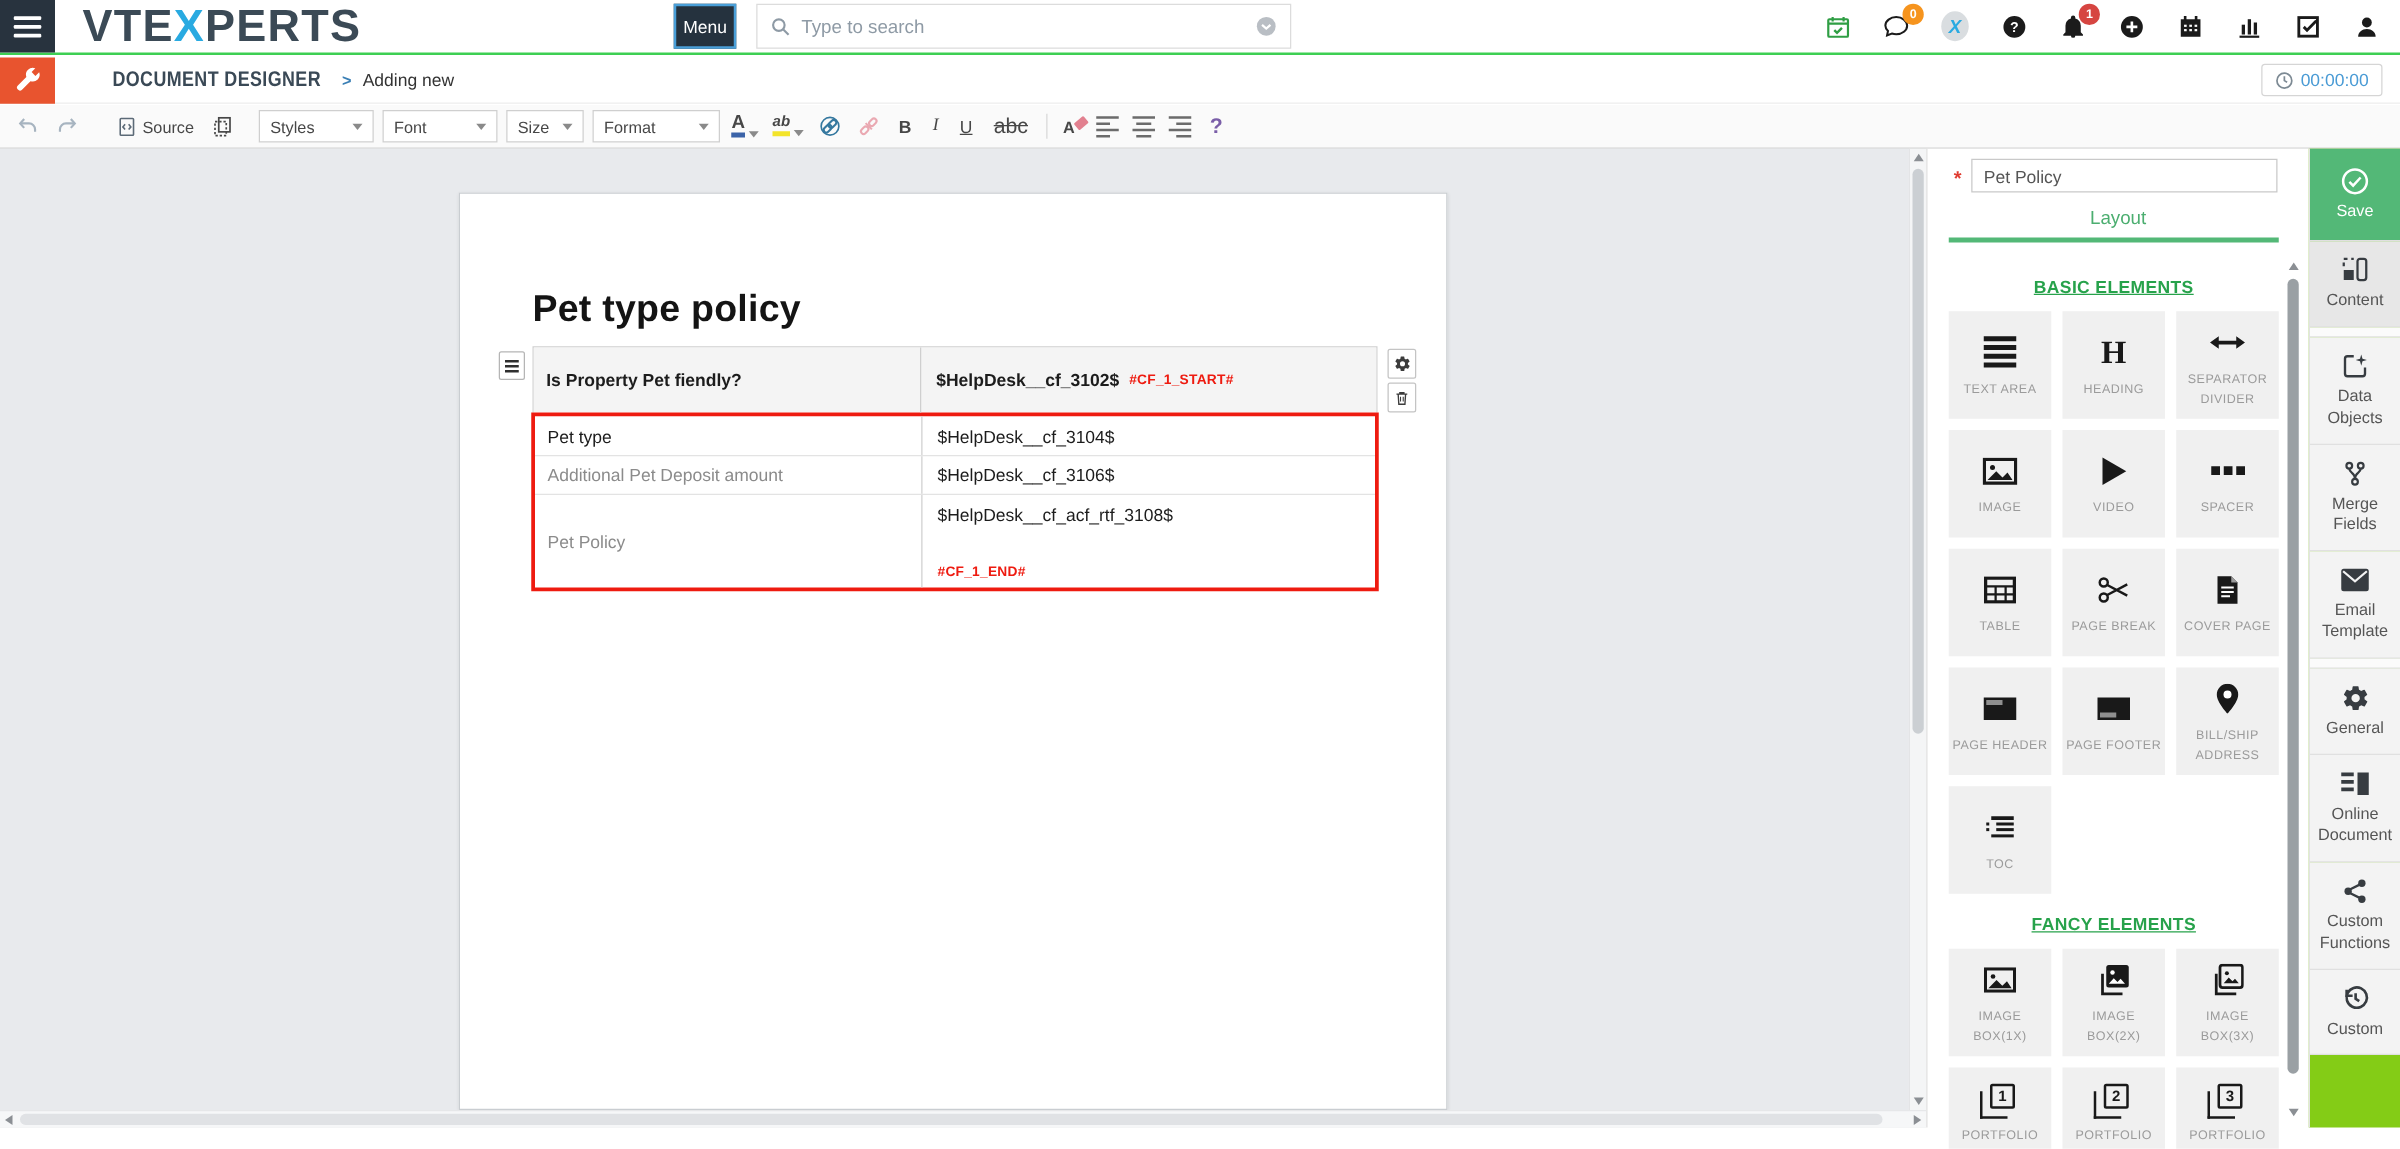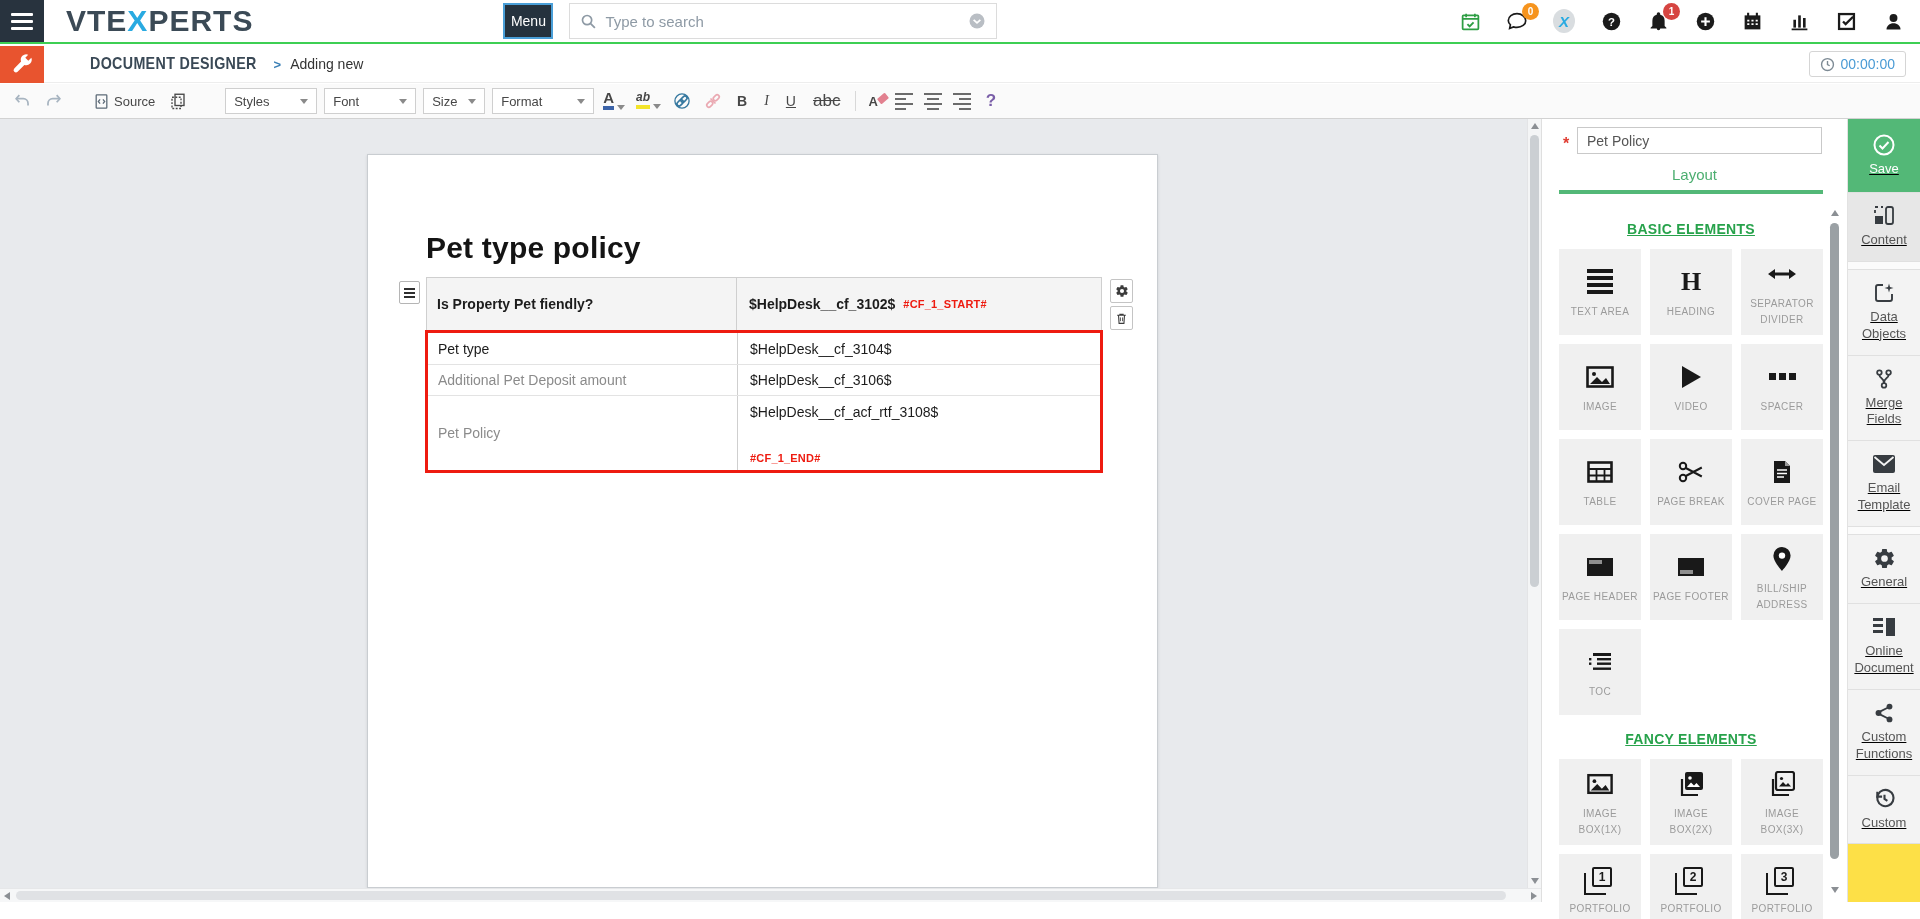--- a/index.html
+++ b/index.html
@@ -6,21 +6,21 @@
   html,body { width:1920px; height:919px; overflow:hidden; background:#fff;
     font-family:"Liberation Sans", sans-serif; }
   .app { position:relative; width:1920px; height:919px; background:#fff; }
 
   
   .topbar { position:absolute; left:0; top:0; width:1920px; height:44px; background:#fff;
     border-bottom:2px solid #3ecf53; display:flex; align-items:center; }
   .hamburger { width:44px; height:42px; background:#28333e; display:flex; flex-direction:column;
     justify-content:center; align-items:center; gap:4px; cursor:pointer; flex:0 0 auto; }
   .hamburger i { display:block; width:22px; height:3px; background:#fff; border-radius:1px; }
-  .logo { margin-left:22px; font-size:30px; font-weight:700; letter-spacing:1px; color:#3b4a56; flex:0 0 auto; }
+  .logo { margin-left:22px; font-size:36px; font-weight:700; letter-spacing:1px; color:#3b4a56; flex:0 0 auto; }
   .logo .x { color:#29aae1; }
   .menu-btn { margin-left:250px; width:50px; height:36px; background:#25323e; color:#fff;
     border:2px solid #4a9fd8; font-size:14px; font-family:inherit; cursor:pointer; flex:0 0 auto; }
   .search { margin-left:16px; width:428px; height:36px; border:1px solid #dcdcdc; background:#fff;
     display:flex; align-items:center; padding:0 10px; flex:0 0 auto; }
   .search input { border:none; outline:none; flex:1; font-size:15px; color:#444; margin-left:8px;
     font-family:inherit; background:transparent; }
   .search input::placeholder { color:#8e9aa5; }
   .top-icons { margin-left:auto; display:flex; align-items:center; gap:25px; padding-right:16px; }
   .tbi { position:relative; width:22px; height:22px; display:flex; align-items:center; justify-content:center;
@@ -49,21 +49,21 @@
 
   
   .toolbar { position:absolute; left:0; top:84px; width:1920px; height:35px; background:#fafafa;
     border-bottom:1px solid #d2d2d2; display:flex; align-items:center; padding:0 10px; gap:7px; }
   .tb-ico { width:24px; height:24px; display:flex; align-items:center; justify-content:center;
     color:#5c6a77; cursor:pointer; }
   .tb-ico.dim { color:#a7b4c0; }
   .tb-src { display:flex; align-items:center; gap:4px; color:#474747; font-size:13px; cursor:pointer; padding:0 4px; }
   .tb-select { height:26px; background:#fff; border:1px solid #cfcfcf; display:flex; align-items:center;
     padding:0 8px; font-size:13px; color:#474747; cursor:pointer; justify-content:space-between; }
-  .w-styles { width:92px; margin-left:28px; } .w-font { width:92px; } .w-size { width:62px; } .w-format { width:102px; }
+  .w-styles { width:92px; margin-left:10px; } .w-font { width:92px; } .w-size { width:62px; } .w-format { width:102px; }
   .caret { width:0; height:0; border-left:4px solid transparent; border-right:4px solid transparent;
     border-top:5px solid #8a8a8a; display:inline-block; }
   .tb-split { display:flex; align-items:flex-end; gap:3px; cursor:pointer; padding:2px 2px 4px; }
   .colA { font-size:15px; font-weight:700; color:#474747; line-height:1;
     border-bottom:4px solid #3b63a8; padding-bottom:1px; }
   .colAb { font-size:12px; font-weight:700; color:#474747; line-height:1;
     border-bottom:4px solid #f3e42a; padding-bottom:2px; font-style:italic; }
   .tb-letter { font-size:14px; color:#474747; cursor:pointer; padding:0 5px; }
   .b { font-weight:800; } .i { font-style:italic; font-family:"Liberation Serif", serif; }
   .u { text-decoration:underline; } .strike { text-decoration:line-through; font-size:17px; }
@@ -167,22 +167,22 @@
   .stacknum { position:relative; width:24px; height:24px; }
   .stacknum .back { position:absolute; left:-4px; bottom:-4px; width:22px; height:22px;
     border-left:2px solid #191919; border-bottom:2px solid #191919; }
   .stacknum .front { position:absolute; right:0; top:0; width:20px; height:20px; border:2px solid #191919;
     border-radius:2px; display:flex; align-items:center; justify-content:center; font-size:12px; font-weight:700; }
   .p-scroll { position:absolute; right:6px; top:88px; bottom:6px; width:12px; }
   .p-thumb { position:absolute; left:1px; width:9px; top:16px; height:636px; background:#9aa0a4; border-radius:5px; }
   .p-arr { position:absolute; left:0; width:12px; height:12px; display:flex; align-items:center; justify-content:center; }
 
   
-  .rail { position:absolute; left:1847px; top:0; width:73px; height:783px; background:#fde047;
-    border-left:1px solid #e2e2e2;text-decoration:underline; }
+  .rail { position:absolute; left:1847px; top:0; width:73px; height:783px; background:#84cc16;
+    border-left:1px solid #e2e2e2; }
   .rail-item { padding:10px 3px 12px; text-align:center; border-bottom:1px solid #e0e0e0;
     background:#f3f3f3; color:#555; font-size:13px; line-height:1.3; cursor:pointer; }
   .rail-item .ric { height:26px; display:flex; align-items:center; justify-content:center;
     color:#373c41; margin-bottom:3px; }
   .ri-save { background:#53b877; color:#fff; padding:13px 3px 14px; }
   .ri-save .ric { color:#fff; }
   .ri-content { background:#e7e7e7; }
   .rail-gap { height:8px; background:#fbfbfb; border-bottom:1px solid #e0e0e0; }
   svg { display:block; }
 </style>

